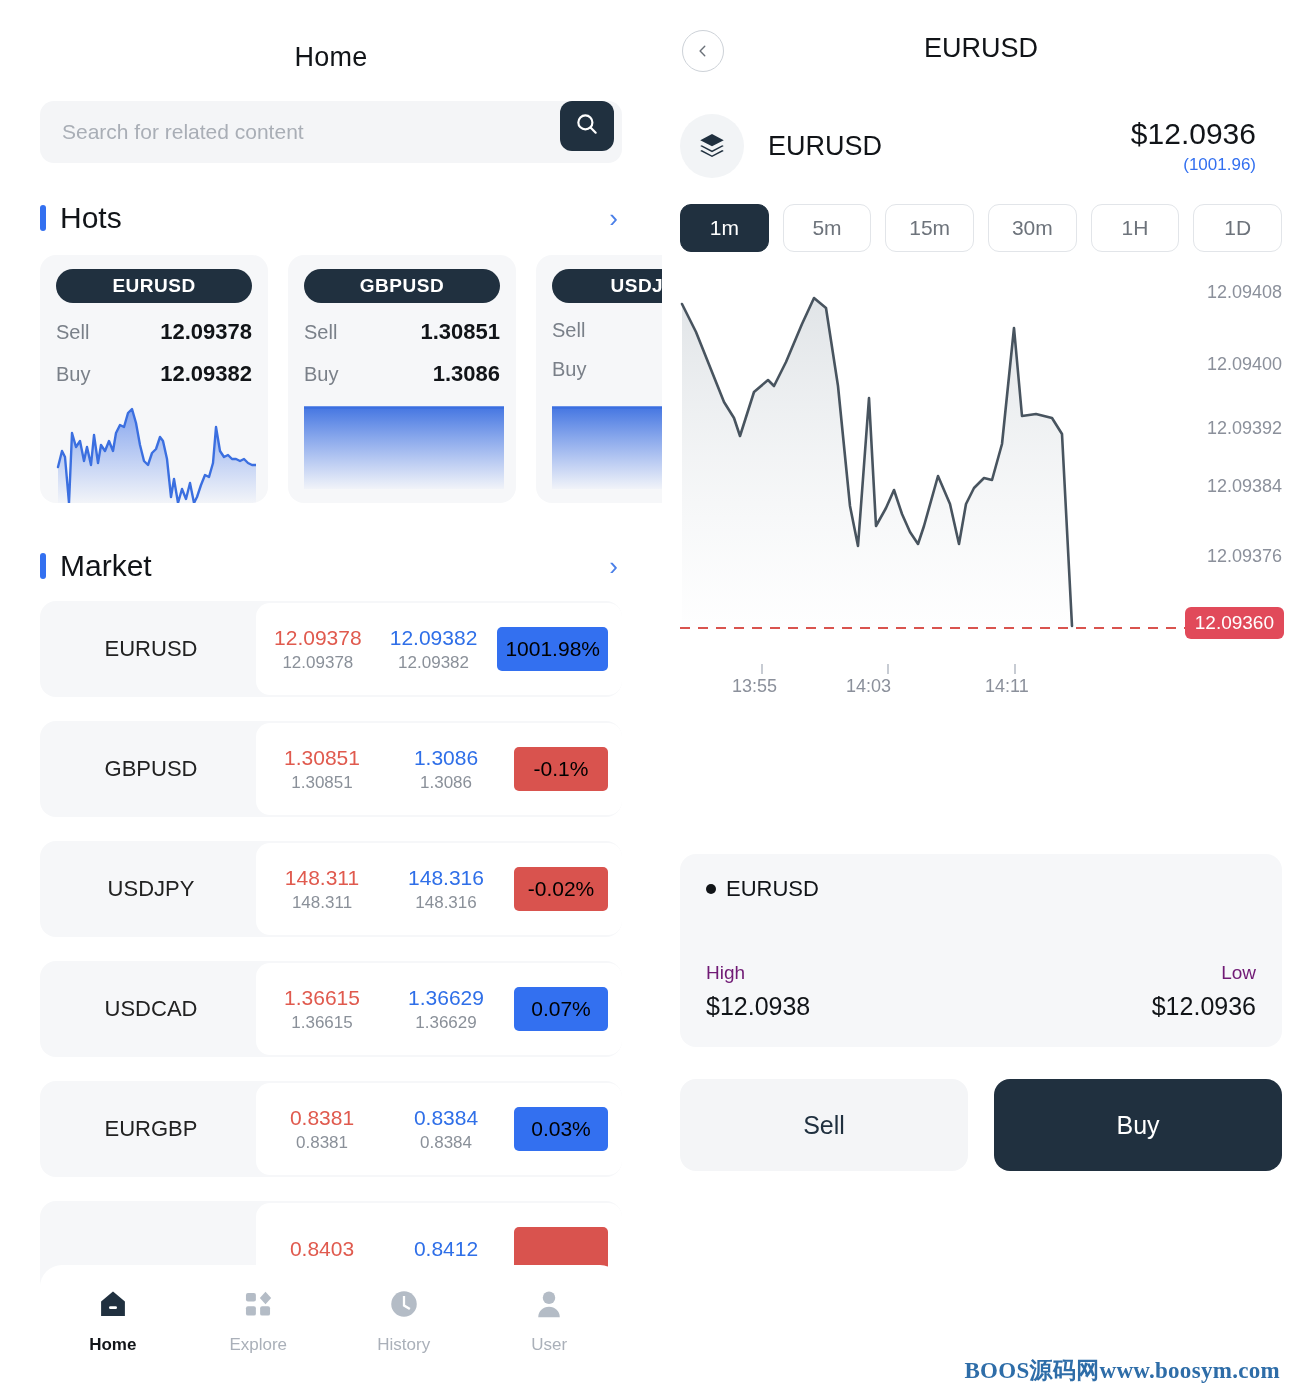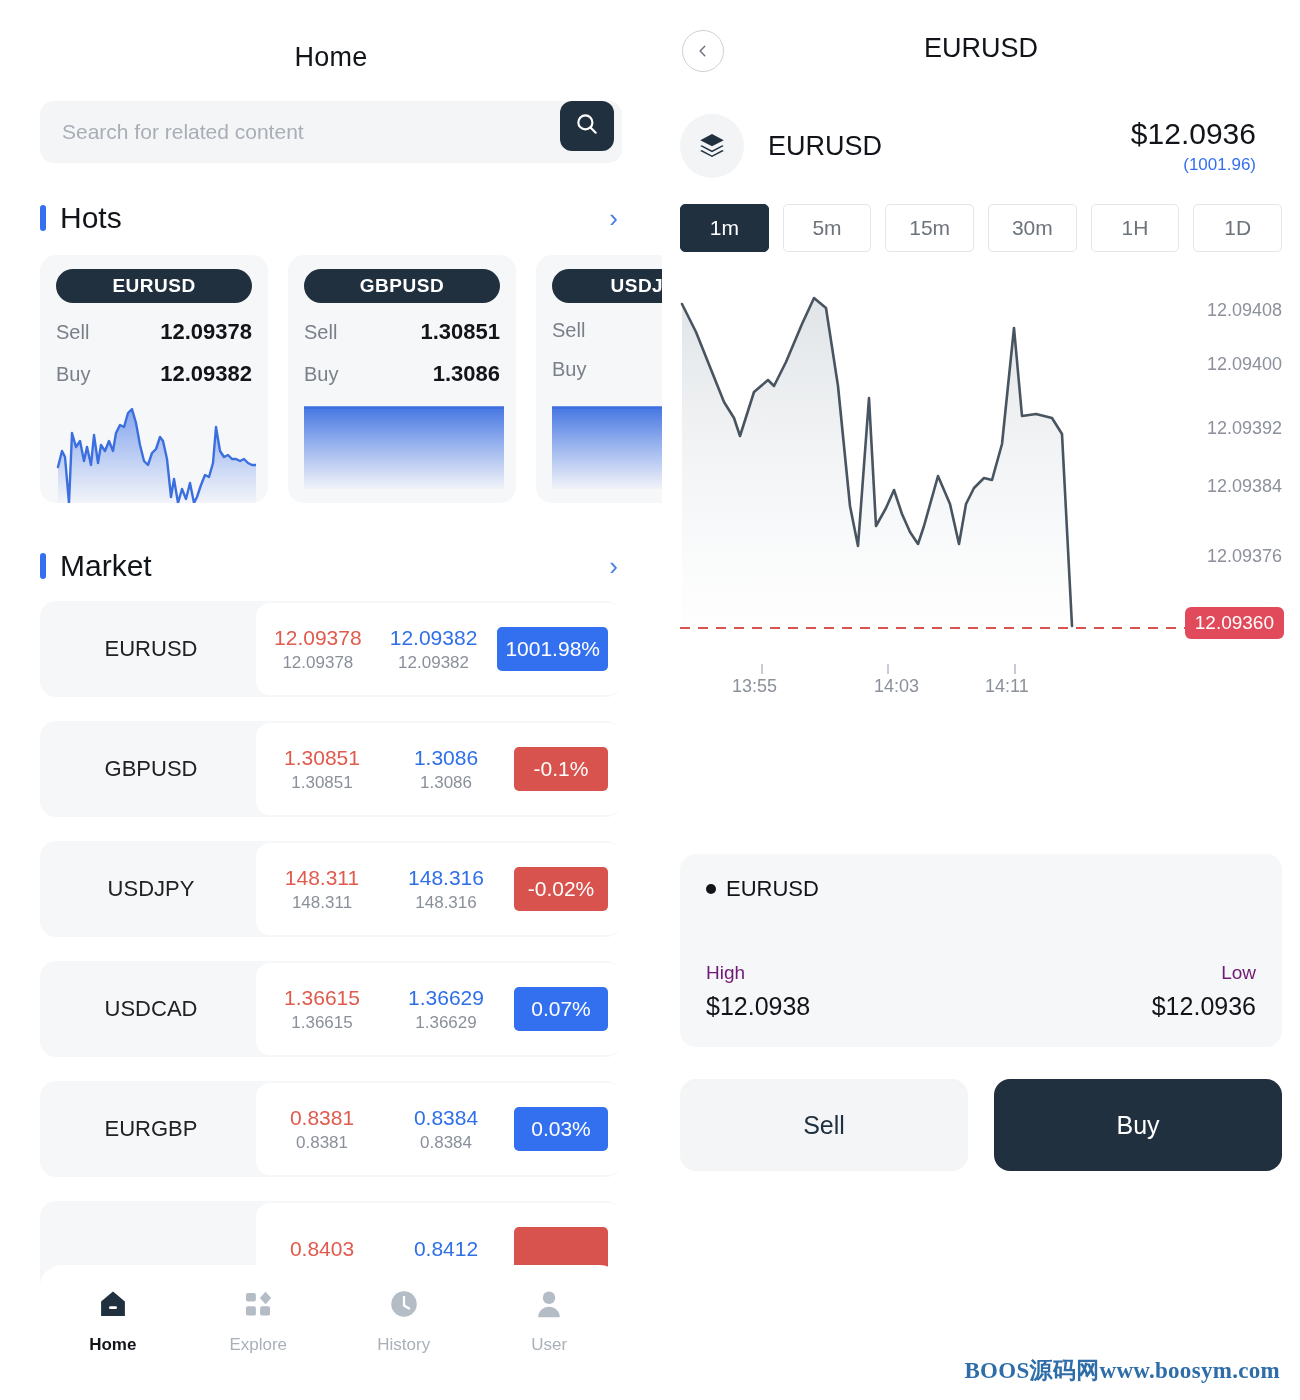--- a/index.html
+++ b/index.html
@@ -118,21 +118,21 @@
     padding: 0 14px 0 4px;
   }
   .mcell { flex: 1; text-align: center; }
   .mcell .big { font-size: 21px; line-height: 1.25; }
   .mcell .small { font-size: 17px; color: #8a9099; line-height: 1.25; }
   .sell-c { color: #e05a4e; }
   .buy-c { color: #2f6fe8; }
   .mbadge {
     min-width: 94px; height: 44px;
     border-radius: 5px;
-    color: #ffffff; font-size: 21px;
+    color: #000000; font-size: 21px;
     display: flex; align-items: center; justify-content: center;
     padding: 17px 8px;
     margin-left: 6px;
   }
   .mbadge.up { background: #3370f0; }
   .mbadge.down { background: #d9534e; }
 
   
   .bottom-nav {
     position: absolute; left: 40px; right: 40px; bottom: 0;
@@ -180,21 +180,21 @@
     display: flex; align-items: center; justify-content: center;
     flex: 0 0 64px;
   }
   .sym-name { font-size: 27px; color: #111418; margin-left: 24px; flex: 1; }
   .sym-price { font-size: 30px; color: #111418; text-align: right; }
   .sym-sub { font-size: 17px; color: #3370f0; text-align: right; margin-top: 4px; }
 
   .tf-row { display: flex; gap: 14px; padding: 26px 18px 0 18px; }
   .tf {
     width: 96px; height: 48px;
-    border-radius: 5px;
+    border-radius: 11px;
     border: 1px solid #e2e5e9;
     background: #fff;
     color: #6d737b; font-size: 21px;
     display: flex; align-items: center; justify-content: center;
     cursor: pointer;
     font-family: "Liberation Sans", sans-serif;
   }
   .tf.active { background: #20303f; color: #fff; border-color: #20303f; }
 
   .chart-area { position: relative; width: 638px; height: 560px; margin-top: 24px; }
@@ -524,31 +524,31 @@
 
         <path fill="none" stroke="#48545f" stroke-width="2.6" stroke-linejoin="round" stroke-linecap="round" d="M20,28 L34,56 L62,126 L72,142 L78,160 L92,116 L106,104 L112,110 L124,86 L140,48 L152,22 L164,32 L176,110 L188,230 L196,270 L207,122 L214,250 L224,232 L232,214 L240,238 L248,256 L256,268 L262,250 L276,200 L288,228 L297,268 L304,228 L312,212 L322,202 L330,204 L340,168 L352,52 L360,140 L374,138 L390,142 L400,158 L410,350"></path>
 
         <line x1="18" y1="352" x2="620" y2="352" stroke="#d9534e" stroke-width="2.2" stroke-dasharray="10 8"></line>
 
         <line x1="100" y1="388" x2="100" y2="398" stroke="#b9bfc8" stroke-width="1.6"></line>
         <line x1="226" y1="388" x2="226" y2="398" stroke="#b9bfc8" stroke-width="1.6"></line>
         <line x1="353" y1="388" x2="353" y2="398" stroke="#b9bfc8" stroke-width="1.6"></line>
       </svg>
 
-      <div class="ylab" style="top:24px;">12.09408</div>
+      <div class="ylab" style="top:6px;">12.09408</div>
       <div class="ylab" style="top:78px;">12.09400</div>
       <div class="ylab" style="top:142px;">12.09392</div>
       <div class="ylab" style="top:200px;">12.09384</div>
       <div class="ylab" style="top:270px;">12.09376</div>
       <div class="ylab" style="top:334px;">12.09368</div>
 
       <div class="price-tag" style="top:331px;">12.09360</div>
 
       <div class="xlab" style="left:70px; top:400px;">13:55</div>
-      <div class="xlab" style="left:212px; top:400px;">14:03</div>
+      <div class="xlab" style="left:184px; top:400px;">14:03</div>
       <div class="xlab" style="left:323px; top:400px;">14:11</div>
     </div>
 
     <div class="info-card">
       <div class="info-title">
         <span class="dot"></span>
         <span>EURUSD</span>
       </div>
       <div class="info-grid">
         <div class="info-col">

